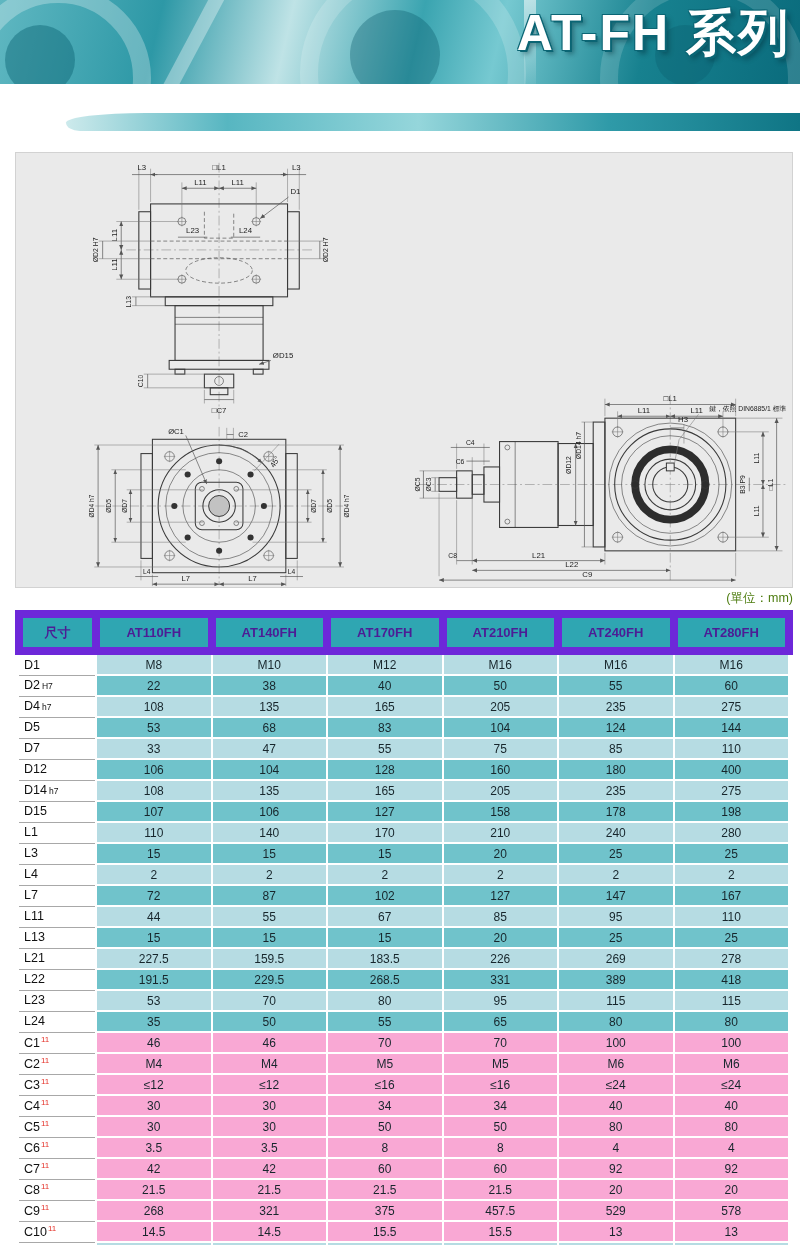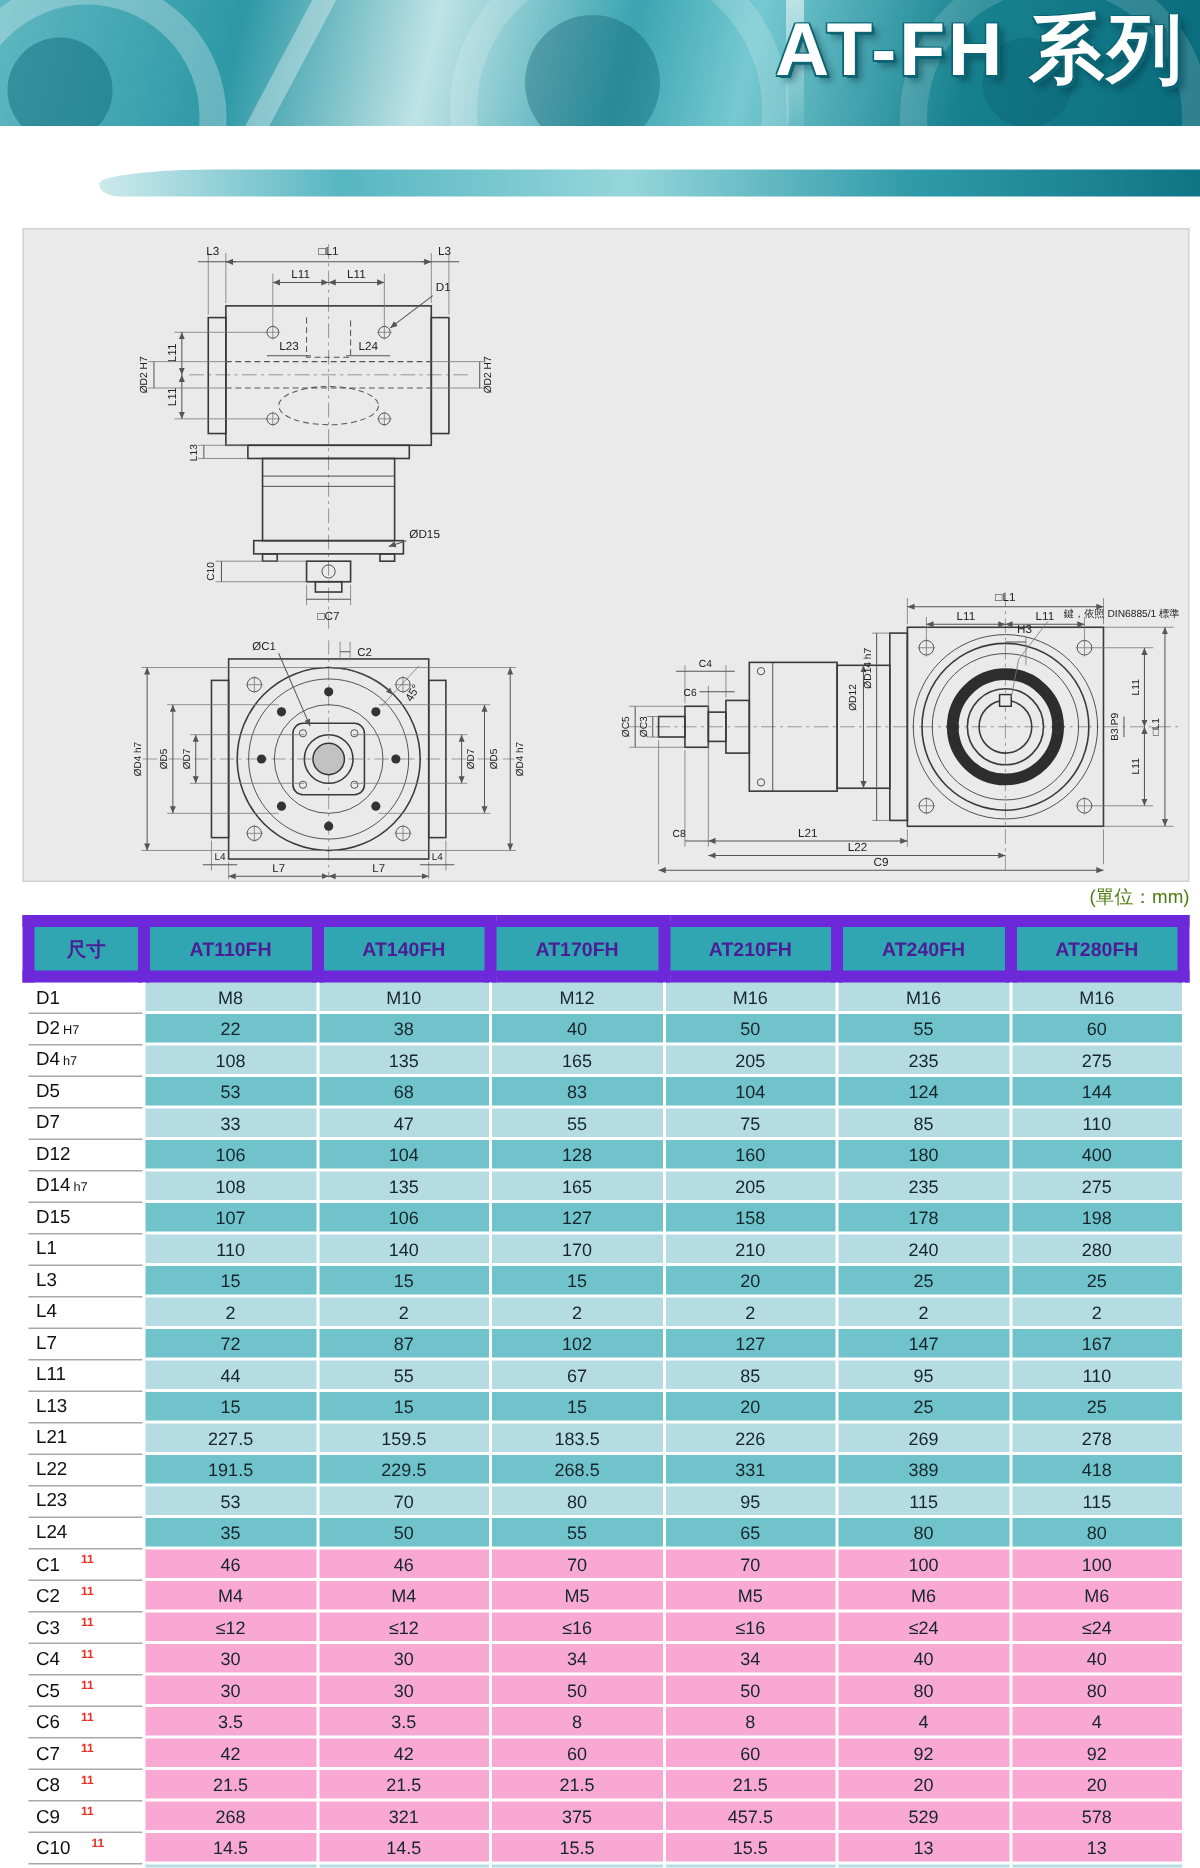--- a/index.html
+++ b/index.html
@@ -40,21 +40,21 @@
   col.lab{width:77px;}
   thead th{background:#2fa6b2;color:#4c1d95;font-size:13px;font-weight:bold;height:27px;border:8px solid #6d28d9;}
   thead th.first{text-align:center;}
   tbody td{height:19px;text-align:center;font-size:12px;color:#17262c;border:2px solid #fff;padding:0;line-height:1;}
   tbody th{background:#fff;font-weight:normal;font-size:12.5px;text-align:left;padding:0 0 0 5px;border:none;
     border-bottom:1px solid #a8a8a8;border-right:2px solid #fff;color:#111;line-height:1;}
   tr.light td{background:#b6dce3;}
   tr.dark td{background:#70c3cb;}
   tr.orange td{background:#f9a8d4;}
   .subs{font-size:8.5px;margin-left:2px;}
-  .sups{font-size:8px;color:#e5332a;vertical-align:super;margin-left:14px;font-weight:bold;}
+  .sups{font-size:8px;color:#e5332a;vertical-align:super;margin-left:1px;}
 </style>
 </head>
 <body>
 
 <header class="banner">
   <div class="ring" style="width:150px;height:150px;left:-35px;top:-15px;"></div>
   <div class="disc" style="width:70px;height:70px;left:5px;top:25px;"></div>
   <div class="ring" style="width:190px;height:190px;left:300px;top:-40px;border-color:rgba(255,255,255,.18);"></div>
   <div class="disc" style="width:90px;height:90px;left:350px;top:10px;background:rgba(10,90,105,.35);"></div>
   <div class="ring" style="width:170px;height:170px;left:600px;top:-25px;border-color:rgba(255,255,255,.15);"></div>

